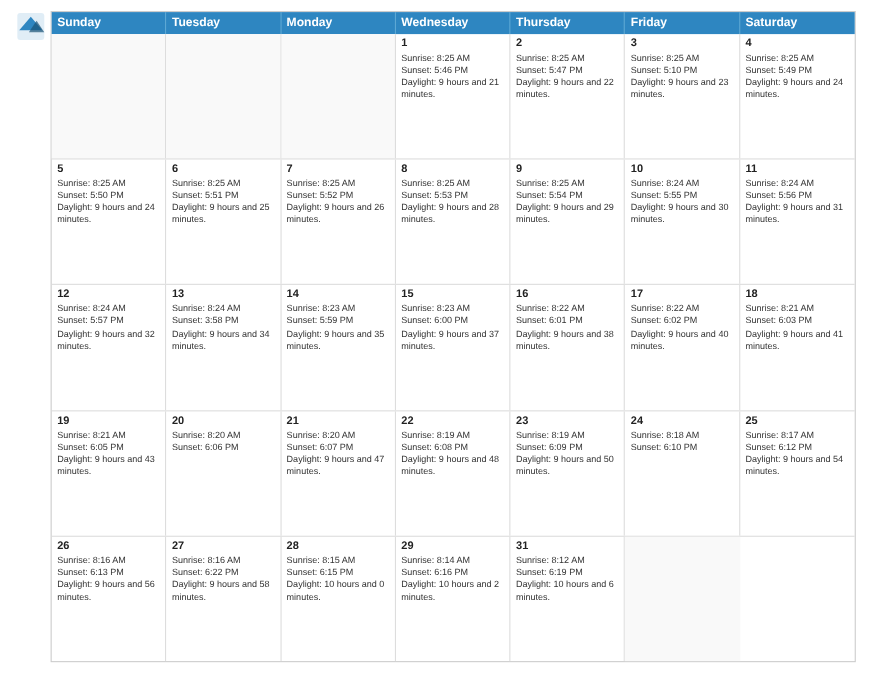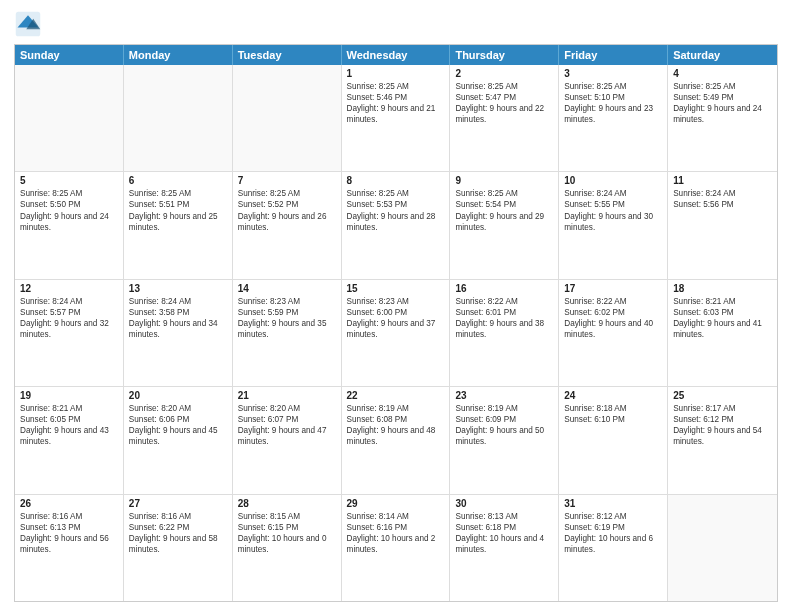--- a/index.html
+++ b/index.html
@@ -8,21 +8,21 @@
       height: 612px;
       font-family: Arial, sans-serif;
       background: #fff;
       overflow: hidden;
     }
     .page {
       width: 792px;
       height: 612px;
       padding: 10px 14px;
       display: flex;
-      flex-direction: column;
+      flex-direction: row;
     }
     .header {
       display: flex;
       justify-content: space-between;
       align-items: flex-start;
       margin-bottom: 6px;
     }
     .logo {
       display: flex;
       align-items: center;
@@ -126,22 +126,22 @@
     </div>
     <div class="title-block">
       <div class="month-title"></div>
       <div class="location"></div>
     </div>
   </div>
 
   <div class="calendar">
     <div class="cal-header" id="cal-header">
         <div class="cal-header-cell">Sunday</div>
+        <div class="cal-header-cell">Tuesday</div>
         <div class="cal-header-cell">Monday</div>
-        <div class="cal-header-cell">Tuesday</div>
         <div class="cal-header-cell">Wednesday</div>
         <div class="cal-header-cell">Thursday</div>
         <div class="cal-header-cell">Friday</div>
         <div class="cal-header-cell">Saturday</div>
       </div>
     <div class="cal-body" id="cal-body">
         <div class="cal-row">
           <div class="cal-cell empty"></div>
           <div class="cal-cell empty"></div>
           <div class="cal-cell empty"></div>
@@ -204,20 +204,21 @@
           <div class="cal-cell">
             <div class="day-num">10</div>
             <div class="cell-line">Sunrise: 8:24 AM</div>
             <div class="cell-line">Sunset: 5:55 PM</div>
             <div class="cell-line">Daylight: 9 hours and 30 minutes.</div>
           </div>
           <div class="cal-cell">
             <div class="day-num">11</div>
             <div class="cell-line">Sunrise: 8:24 AM</div>
             <div class="cell-line">Sunset: 5:56 PM</div>
+            <div class="cell-line">Daylight: 9 hours and 31 minutes.</div>
           </div>
         </div>
         <div class="cal-row">
           <div class="cal-cell">
             <div class="day-num">12</div>
             <div class="cell-line">Sunrise: 8:24 AM</div>
             <div class="cell-line">Sunset: 5:57 PM</div>
             <div class="cell-line">Daylight: 9 hours and 32 minutes.</div>
           </div>
           <div class="cal-cell">
@@ -261,21 +262,20 @@
           <div class="cal-cell">
             <div class="day-num">19</div>
             <div class="cell-line">Sunrise: 8:21 AM</div>
             <div class="cell-line">Sunset: 6:05 PM</div>
             <div class="cell-line">Daylight: 9 hours and 43 minutes.</div>
           </div>
           <div class="cal-cell">
             <div class="day-num">20</div>
             <div class="cell-line">Sunrise: 8:20 AM</div>
             <div class="cell-line">Sunset: 6:06 PM</div>
-            <div class="cell-line">Daylight: 9 hours and 45 minutes.</div>
           </div>
           <div class="cal-cell">
             <div class="day-num">21</div>
             <div class="cell-line">Sunrise: 8:20 AM</div>
             <div class="cell-line">Sunset: 6:07 PM</div>
             <div class="cell-line">Daylight: 9 hours and 47 minutes.</div>
           </div>
           <div class="cal-cell">
             <div class="day-num">22</div>
             <div class="cell-line">Sunrise: 8:19 AM</div>
@@ -317,26 +317,20 @@
             <div class="day-num">28</div>
             <div class="cell-line">Sunrise: 8:15 AM</div>
             <div class="cell-line">Sunset: 6:15 PM</div>
             <div class="cell-line">Daylight: 10 hours and 0 minutes.</div>
           </div>
           <div class="cal-cell">
             <div class="day-num">29</div>
             <div class="cell-line">Sunrise: 8:14 AM</div>
             <div class="cell-line">Sunset: 6:16 PM</div>
             <div class="cell-line">Daylight: 10 hours and 2 minutes.</div>
-          </div>
-          <div class="cal-cell">
-            <div class="day-num">30</div>
-            <div class="cell-line">Sunrise: 8:13 AM</div>
-            <div class="cell-line">Sunset: 6:18 PM</div>
-            <div class="cell-line">Daylight: 10 hours and 4 minutes.</div>
           </div>
           <div class="cal-cell">
             <div class="day-num">31</div>
             <div class="cell-line">Sunrise: 8:12 AM</div>
             <div class="cell-line">Sunset: 6:19 PM</div>
             <div class="cell-line">Daylight: 10 hours and 6 minutes.</div>
           </div>
           <div class="cal-cell empty"></div>
         </div>
       </div>

